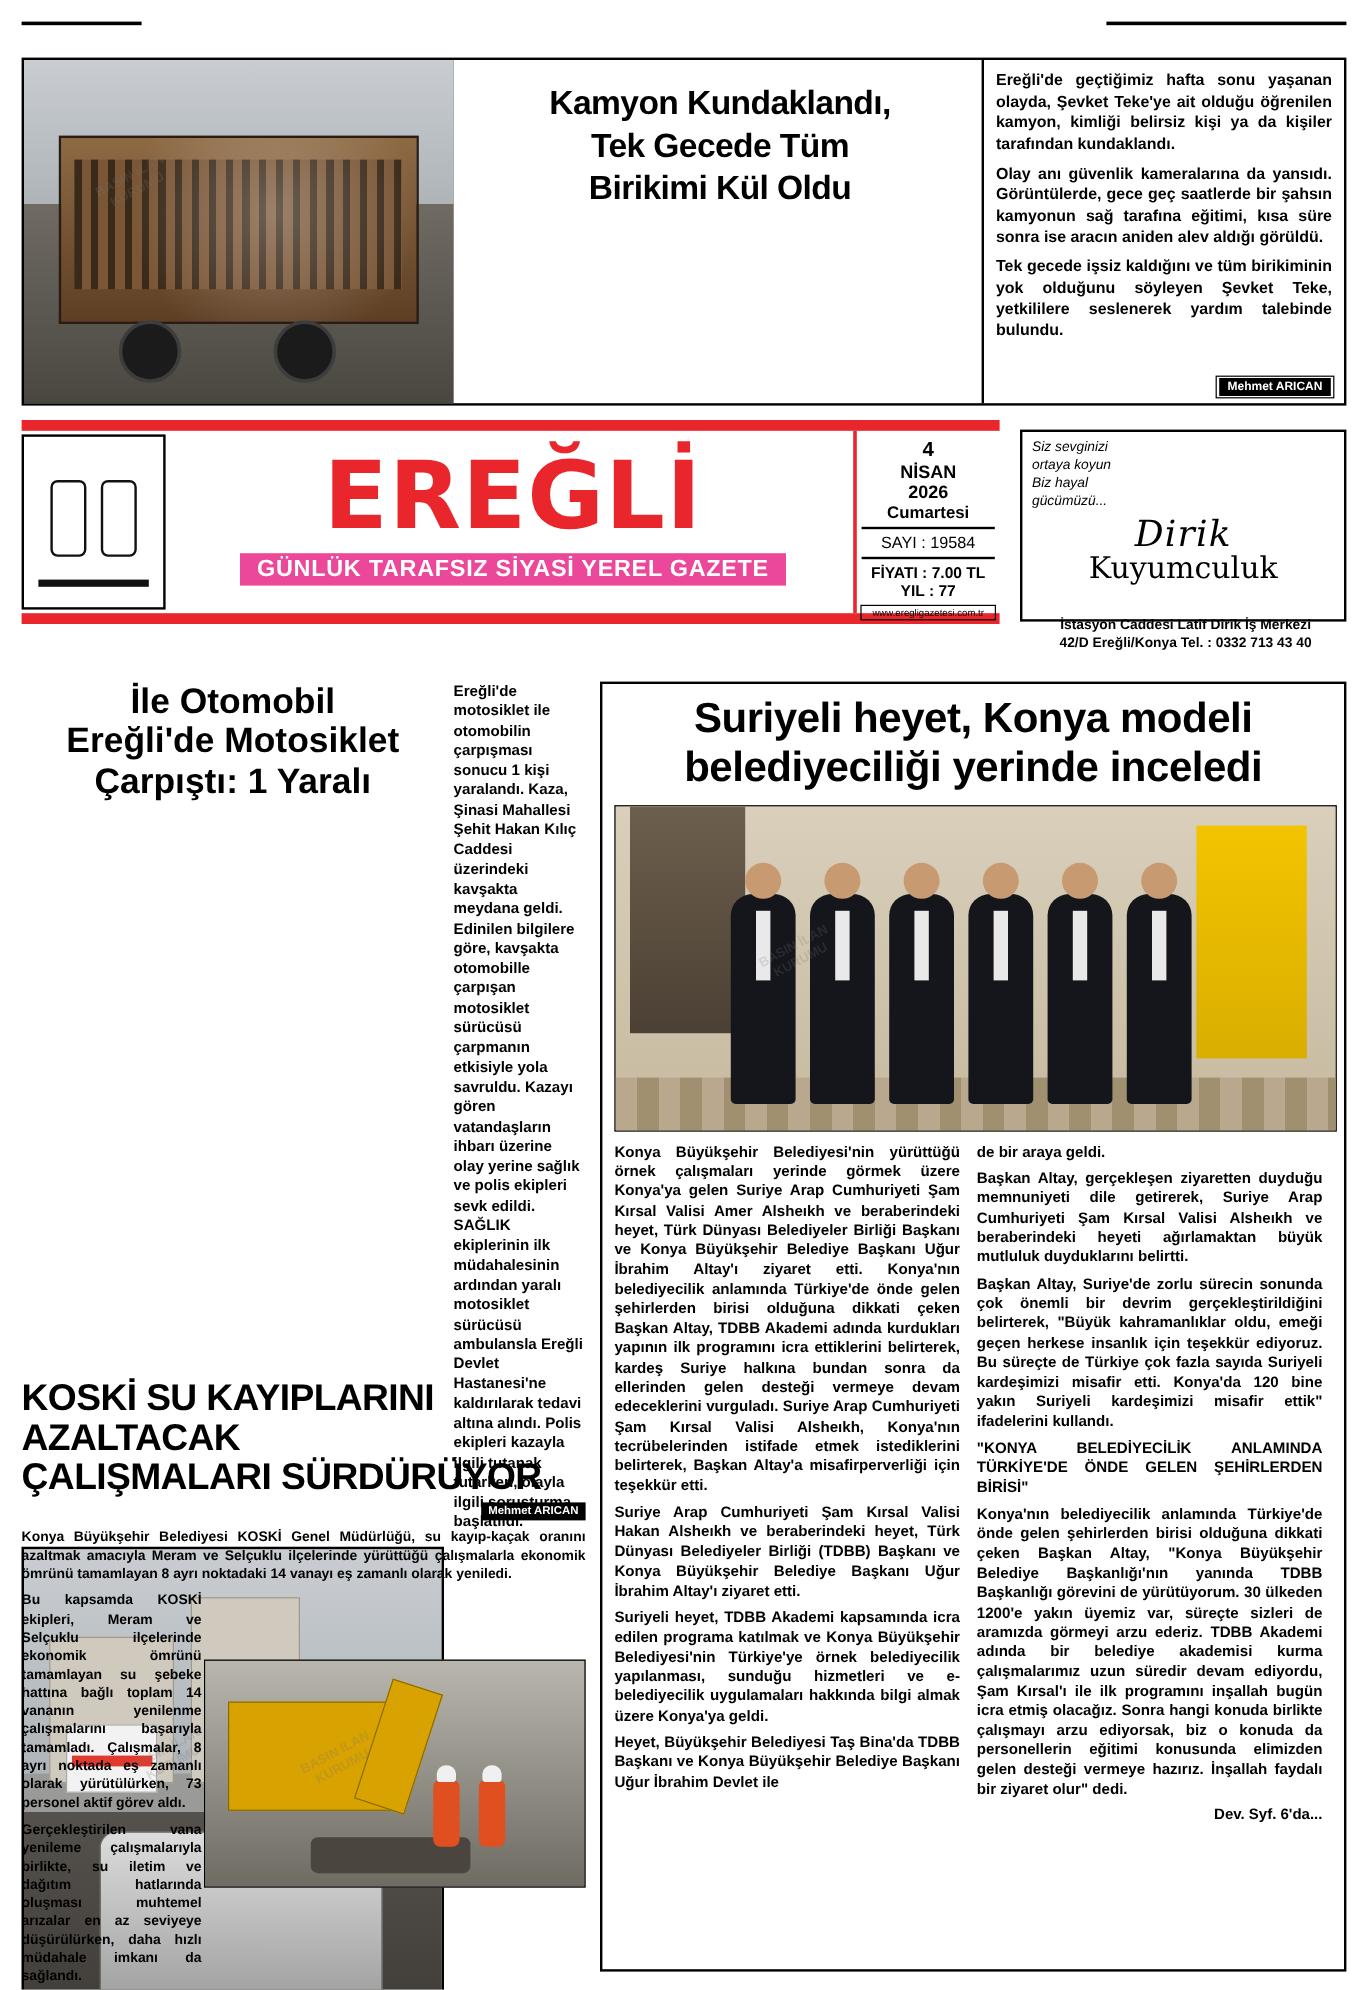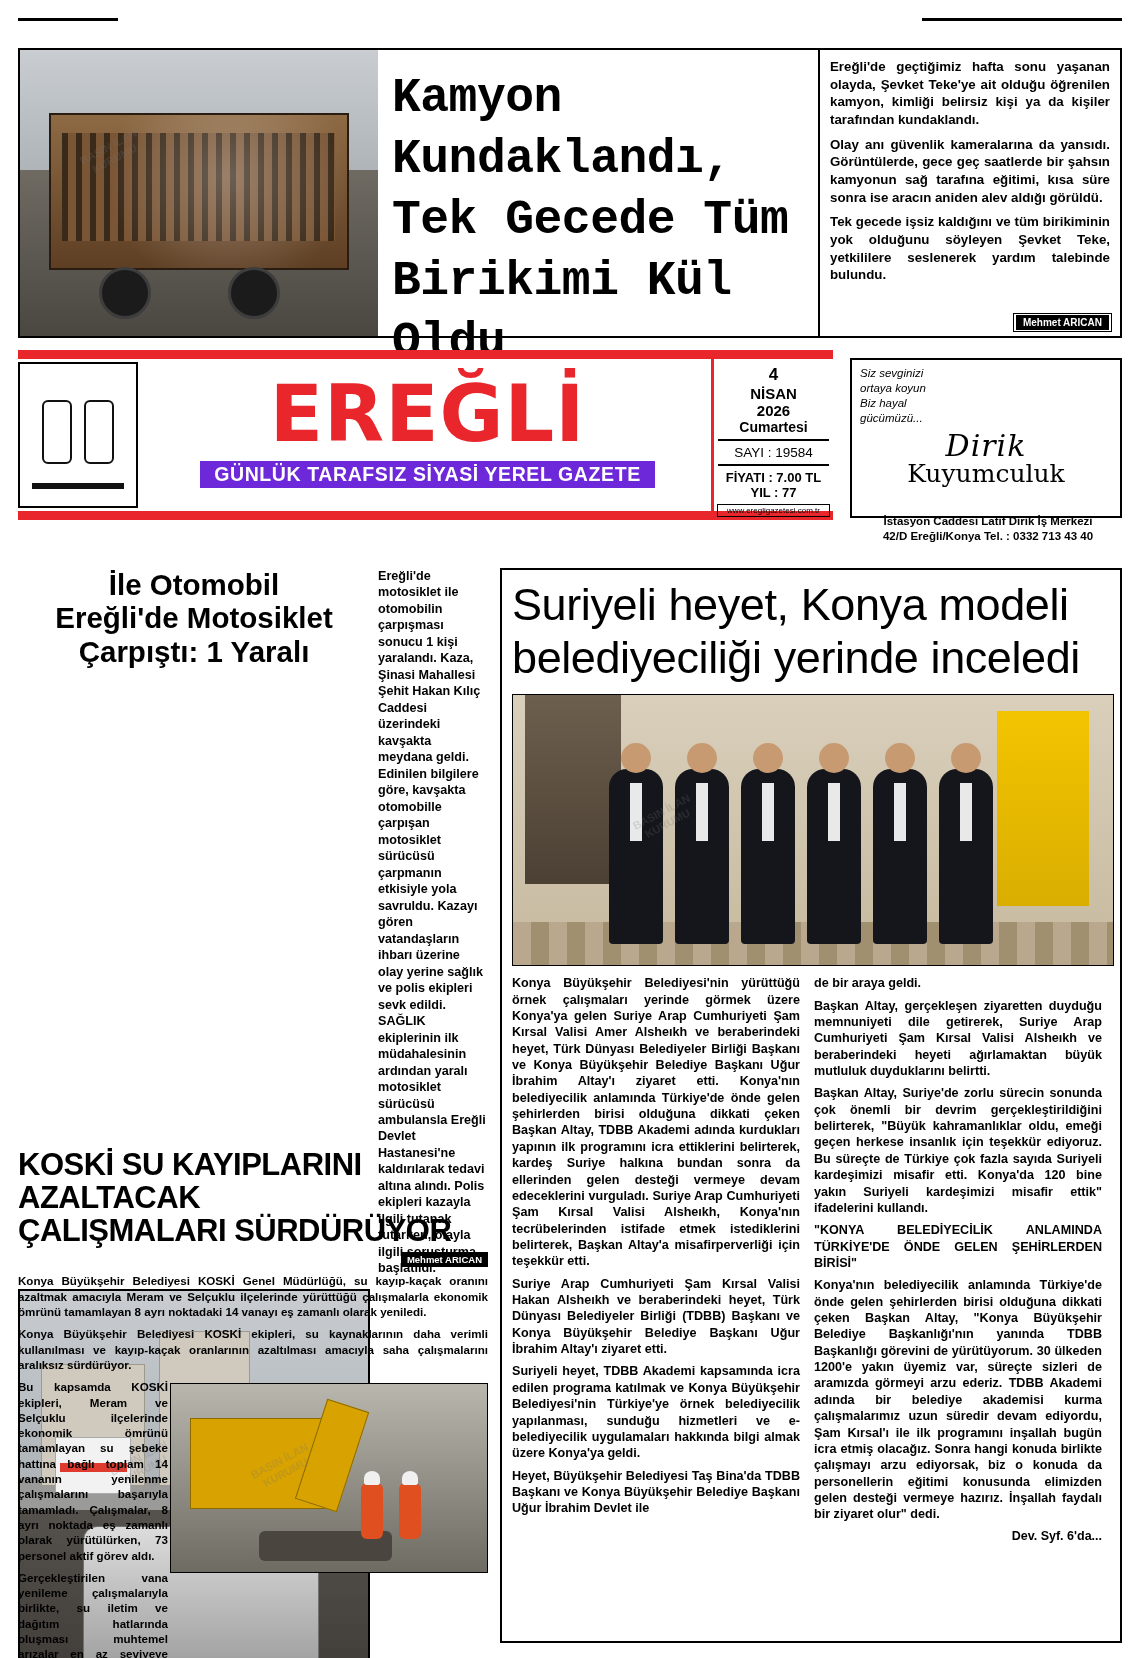--- a/index.html
+++ b/index.html
@@ -20,38 +20,38 @@
   .toprule.r { right:18px; width:200px; }
 
   
   .topstory {
     position:absolute; left:18px; top:48px; width:1104px; height:290px;
     border:2px solid #000; background:#fff; display:flex;
   }
   .ts-photo { width:358px; height:100%; overflow:hidden; position:relative; background:#6a6a68; }
   .ts-head { flex:1; padding:6px 10px 0 14px; }
   .ts-head h1 {
-    margin:0; font-size:48px; line-height:1.27; font-weight:bold;
-    letter-spacing:-0.5px; text-align:left; padding-top:12px;font-family:Liberation Mono, monospace;
+    margin:0; font-size:28px; line-height:1.27; font-weight:bold;
+    letter-spacing:-0.5px; text-align:center; padding-top:12px;
   }
   .ts-col { width:302px; border-left:2px solid #000; padding:8px 10px; position:relative; }
   .ts-col p { margin:0 0 7px 0; font-size:13.3px; line-height:1.33; font-weight:bold; text-align:justify; }
   .byline-wrap { position:absolute; right:8px; bottom:4px; background:#fff; padding:1px 2px; border:1px solid #000; }
   .byline-wrap span { color:#fff; background:#000; padding:2px 7px; display:block; font-size:10px; font-weight:bold; }
 
   
   .masthead { position:absolute; left:18px; top:350px; width:1104px; height:180px; }
   .mh-red-top { position:absolute; left:0; top:0; width:815px; height:9px; background:#e8262b; }
   .mh-red-bot { position:absolute; left:0; top:161px; width:815px; height:9px; background:#e8262b; }
   .mh-box { position:absolute; left:0; top:9px; width:815px; height:152px; border:none; display:flex; }
   .mh-logo { width:120px; border:2px solid #000; margin:3px 6px 3px 0; position:relative; background:#fff; }
   .mh-center { flex:1; text-align:center; padding-top:18px; }
   .mh-title { font-size:78px; font-weight:bold; color:#e8262b; letter-spacing:1px;
               font-family:"DejaVu Sans", sans-serif; line-height:0.95; }
-  .mh-sub { background:#6d28d9; color:#fff; font-size:19.5px; font-weight:bold;
+  .mh-sub { background:#ec4899; color:#fff; font-size:19.5px; font-weight:bold;
             letter-spacing:0.6px; display:inline-block; padding:2px 14px; margin-top:10px; }
   .mh-right { width:122px; border-left:3px solid #e8262b; text-align:center; padding-top:6px; }
   .mh-right .d1 { font-size:17px; font-weight:bold; }
   .mh-right .d2 { font-size:15px; font-weight:bold; }
   .mh-right .d3 { font-size:14px; font-weight:bold; }
   .mh-right .hr { height:2px; background:#000; margin:4px 4px; }
   .mh-right .d4 { font-size:13.5px; font-weight:normal; }
   .mh-right .d5 { font-size:13px; font-weight:bold; }
   .mh-right .web { font-size:8px; border:1px solid #000; margin:4px 3px 0; padding:1px; }
 
@@ -79,21 +79,21 @@
   .koski h2 { margin:0; font-size:31px; font-weight:bold; line-height:1.07; letter-spacing:-0.5px; }
   .koski .kb { text-align:right; margin-top:2px; }
   .koski .kb span { background:#000; color:#fff; font-size:9.5px; font-weight:bold; padding:2px 6px; display:inline-block; }
   .koski-body { margin-top:6px; position:relative; }
   .koski-body p { margin:0 0 7px 0; font-size:11.6px; line-height:1.32; font-weight:bold; text-align:justify; }
   .koski-photo { position:absolute; right:0; top:110px; width:318px; height:190px; border:1px solid #000; overflow:hidden; background:#8e8e8c; }
   .koski-narrow { width:150px; }
 
   
   .suri { position:absolute; left:500px; top:568px; width:622px; height:1075px; border:2px solid #000; padding:8px 10px; }
-  .suri h2 { margin:0; font-size:45px; font-weight:normal; line-height:1.18; letter-spacing:-0.4px; }
+  .suri h2 { margin:0; font-size:35px; font-weight:bold; line-height:1.18; text-align:center; letter-spacing:-0.4px; }
   .suri-photo { margin-top:10px; width:602px; height:272px; border:1px solid #000; overflow:hidden; position:relative; background:#b9b4a8; }
   .suri-cols { display:flex; gap:14px; margin-top:9px; }
   .suri-cols .c { width:288px; }
   .suri-cols p { margin:0 0 6px 0; font-size:12.6px; line-height:1.30; font-weight:bold; text-align:justify; }
   .devam { text-align:right; font-size:12.5px; font-weight:bold; margin-top:2px; }
 
   
   .sky { position:absolute; left:0; top:0; right:0; height:42%; background:linear-gradient(#c9cdd2,#aeb4b8); }
   .ground { position:absolute; left:0; bottom:0; right:0; height:58%; background:linear-gradient(#6f6b63,#4a4741); }
   .truck { position:absolute; left:8%; top:22%; width:84%; height:55%; background:linear-gradient(#8e6a44,#5e3f24);
@@ -250,21 +250,20 @@
   <div class="koski">
     <h2>
       <span>KOSKİ SU KAYIPLARINI AZALTACAK</span><br>
       <span>ÇALIŞMALARI SÜRDÜRÜYOR</span>
     </h2>
     <div class="kb">
       <span>Mehmet ARICAN</span>
     </div>
     <div class="koski-body">
       <p>Konya Büyükşehir Belediyesi KOSKİ Genel Müdürlüğü, su kayıp-kaçak oranını azaltmak amacıyla Meram ve Selçuklu ilçelerinde yürüttüğü çalışmalarla ekonomik ömrünü tamamlayan 8 ayrı noktadaki 14 vanayı eş zamanlı olarak yeniledi.</p>
-      <p>Konya Büyükşehir Belediyesi KOSKİ ekipleri, su kaynaklarının daha verimli kullanılması ve kayıp-kaçak oranlarının azaltılması amacıyla saha çalışmalarını aralıksız sürdürüyor.</p>
       <p class="koski-narrow">Bu kapsamda KOSKİ ekipleri, Meram ve Selçuklu ilçelerinde ekonomik ömrünü tamamlayan su şebeke hattına bağlı toplam 14 vananın yenilenme çalışmalarını başarıyla tamamladı. Çalışmalar, 8 ayrı noktada eş zamanlı olarak yürütülürken, 73 personel aktif görev aldı.</p>
       <p class="koski-narrow">Gerçekleştirilen vana yenileme çalışmalarıyla birlikte, su iletim ve dağıtım hatlarında oluşması muhtemel arızalar en az seviyeye düşürülürken, daha hızlı müdahale imkanı da sağlandı.</p>
       <div class="koski-photo">
         <div class="dig"></div>
         <div class="excav"></div>
           <div class="arm"></div>
         <div class="trench"></div>
         <div class="worker" style="left:60%"></div>
         <div class="worker" style="left:72%"></div>
         <div class="wm" style="left:80px; top:70px;">BASIN İLAN<br>KURUMU</div>

